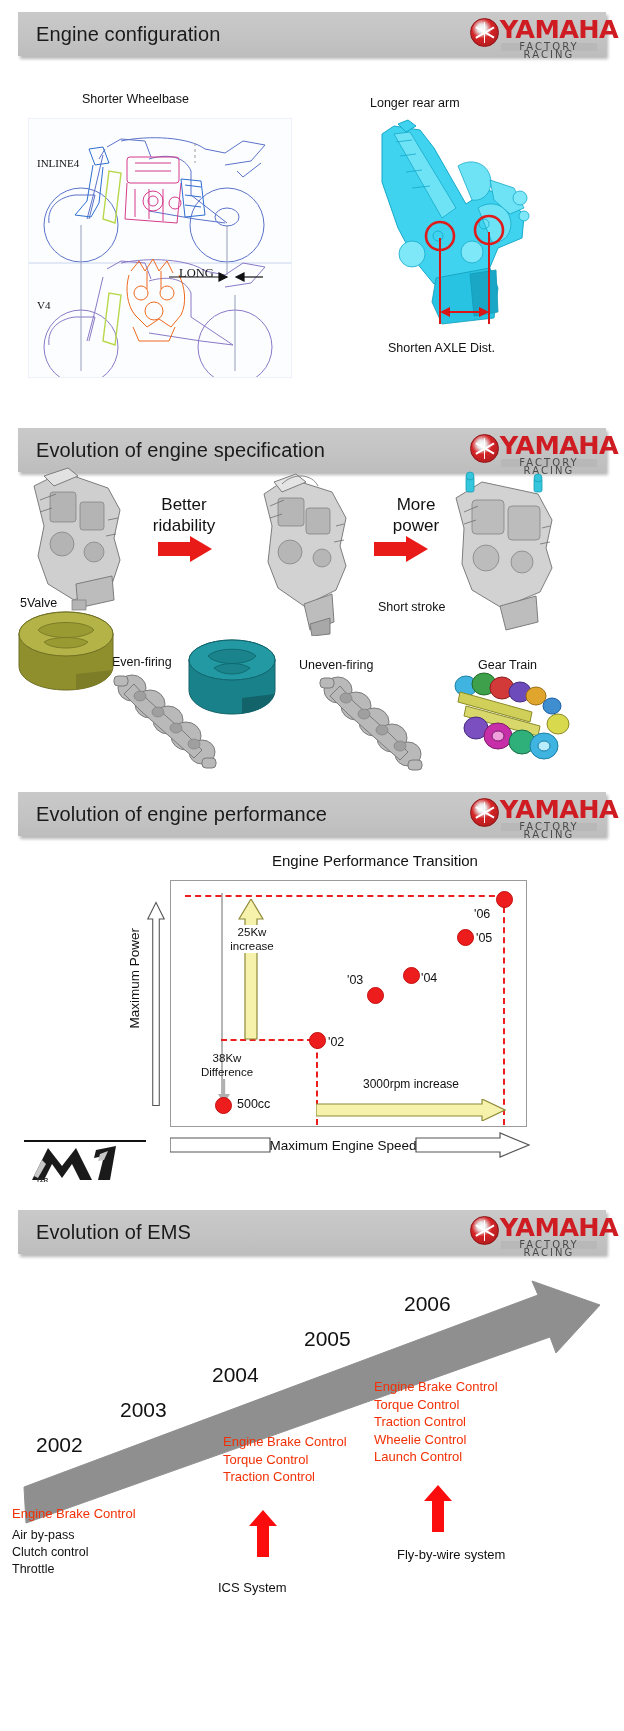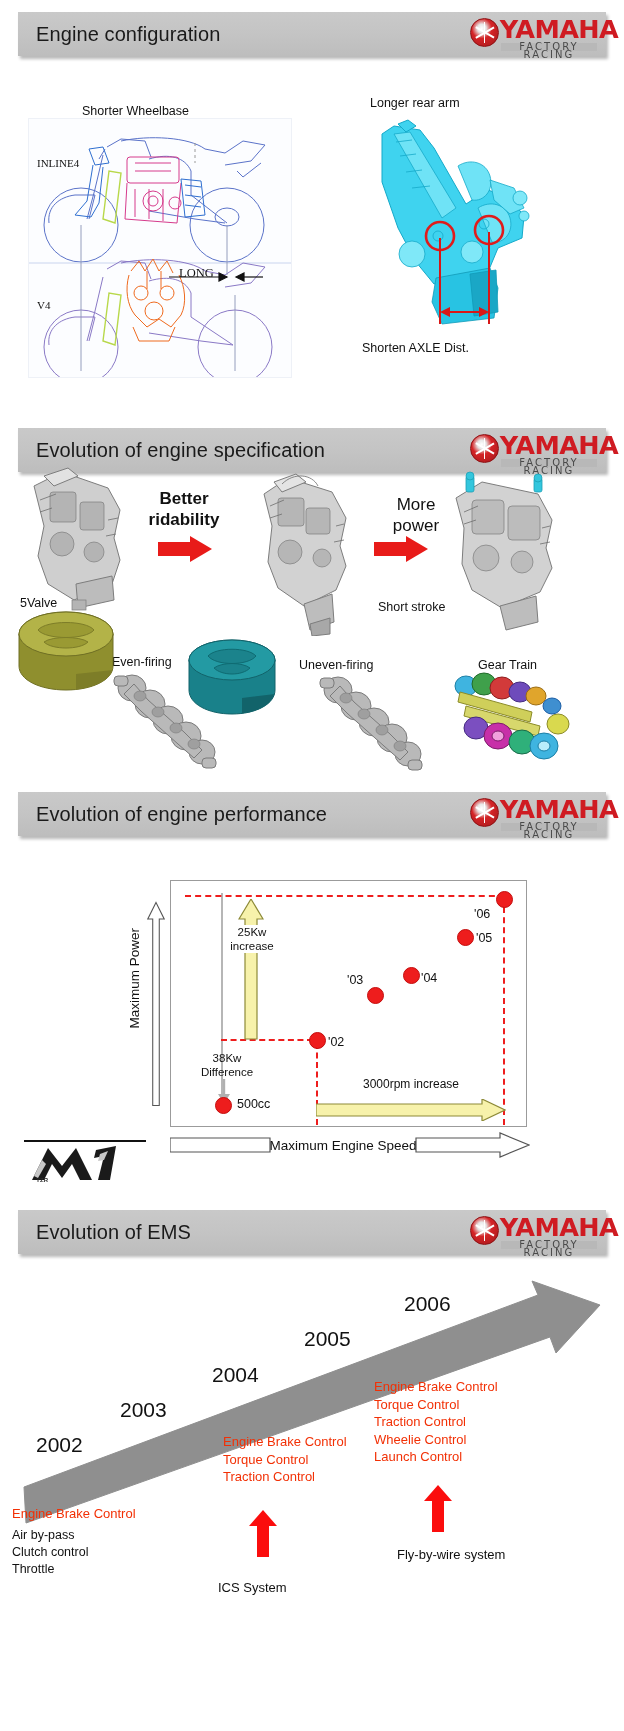--- a/index.html
+++ b/index.html
@@ -93,21 +93,21 @@
           <i></i>
         </div>
       <div class="yam-word">YAMAHA</div>
       <div class="yam-sub">
           <span>FACTORY RACING</span>
         </div>
     </div>
   </div>
 
 
-  <div class="cap" style="left:82px;top:104px;">Shorter Wheelbase</div>
+  <div class="cap" style="left:82px;top:92px;">Shorter Wheelbase</div>
   <div class="cap" style="left:370px;top:96px;">Longer rear arm</div>
 
   <div class="bikebox">
     <svg width="262" height="258" viewBox="0 0 262 258">
 
       <g stroke="#5b73c9" fill="none" stroke-width="1">
         <circle cx="52" cy="106" r="37"></circle>
           <circle cx="198" cy="106" r="37"></circle>
         <path d="M20 104 C18 88 30 78 46 76 L66 76 L60 100"></path>
         <path d="M78 28 L92 20 L116 22 L122 38"></path>
@@ -222,21 +222,21 @@
         <line x1="102" y1="126" x2="102" y2="212"></line>
         <line x1="151" y1="120" x2="151" y2="212"></line>
         <line x1="104" y1="200" x2="149" y2="200"></line>
       </g>
       <g fill="#d81717">
         <polygon points="102,200 112,195 112,205"></polygon>
         <polygon points="151,200 141,195 141,205"></polygon>
       </g>
     </svg>
   </div>
-  <div class="cap" style="left:362px;top:341px;">Shorten AXLE Dist.</div>
+  <div class="cap" style="left:388px;top:341px;">Shorten AXLE Dist.</div>
 </div>
 
 <div class="slide" style="top:408px;height:370px;">
 
   <div class="hdr" style="top:20px;">
     <div class="hdr-title">Evolution of engine specification</div>
     <div class="yam">
       <div class="yam-tuning">
           <i></i>
         </div>
@@ -258,21 +258,21 @@
       <rect x="64" y="38" width="24" height="28" rx="3"></rect>
       <circle cx="46" cy="80" r="12"></circle>
         <circle cx="78" cy="88" r="10"></circle>
       <rect x="56" y="136" width="14" height="10"></rect>
     </g>
     <g fill="none" stroke="#6e6e6e" stroke-width="0.8">
       <path d="M24 36 L40 30 M24 48 L36 44 M92 56 L102 54 M90 72 L100 70"></path>
     </g>
   </svg>
 
-  <div class="s2big" style="left:148px;top:80px;width:72px;font-weight:bold;">
+  <div class="s2big" style="left:148px;top:86px;width:72px;">
     <span>Better</span><br>
     <span>ridability</span>
   </div>
   <div class="arrow-red" style="left:158px;top:128px;">
     <div class="shaft"></div>
       <div class="head"></div>
   </div>
 
   <svg class="eng" style="left:248px;top:58px;" width="122" height="170" viewBox="0 0 122 170">
     <g fill="#d2d2d2" stroke="#7d7d7d" stroke-width="1">
@@ -417,20 +417,21 @@
         </div>
       <div class="yam-word">YAMAHA</div>
       <div class="yam-sub">
           <span>FACTORY RACING</span>
         </div>
     </div>
   </div>
 </div>
 
 <div class="chart-wrap">
+  <div class="chart-title">Engine Performance Transition</div>
 
   <svg class="yaxis-arrow" width="22" height="252" viewBox="0 0 22 252" style="left:12px;top:44px;">
     <polygon points="11,2 21,22 15,22 15,250 7,250 7,22 1,22" fill="#ffffff" stroke="#555" stroke-width="1.3"></polygon>
   </svg>
   <div class="ylabel" style="left:-8px;top:88px;">Maximum Power</div>
 
   <div class="plot">
 
     <div class="gray-line" style="left:50px;top:12px;height:208px;"></div>
 

